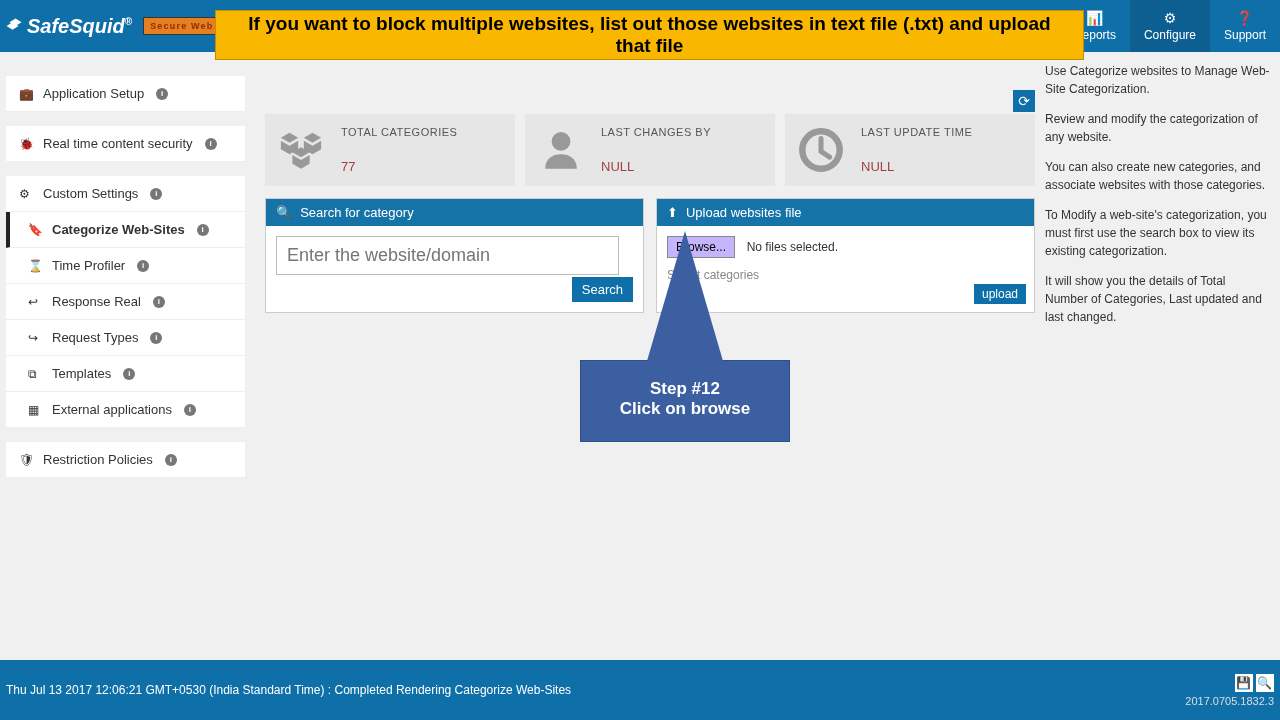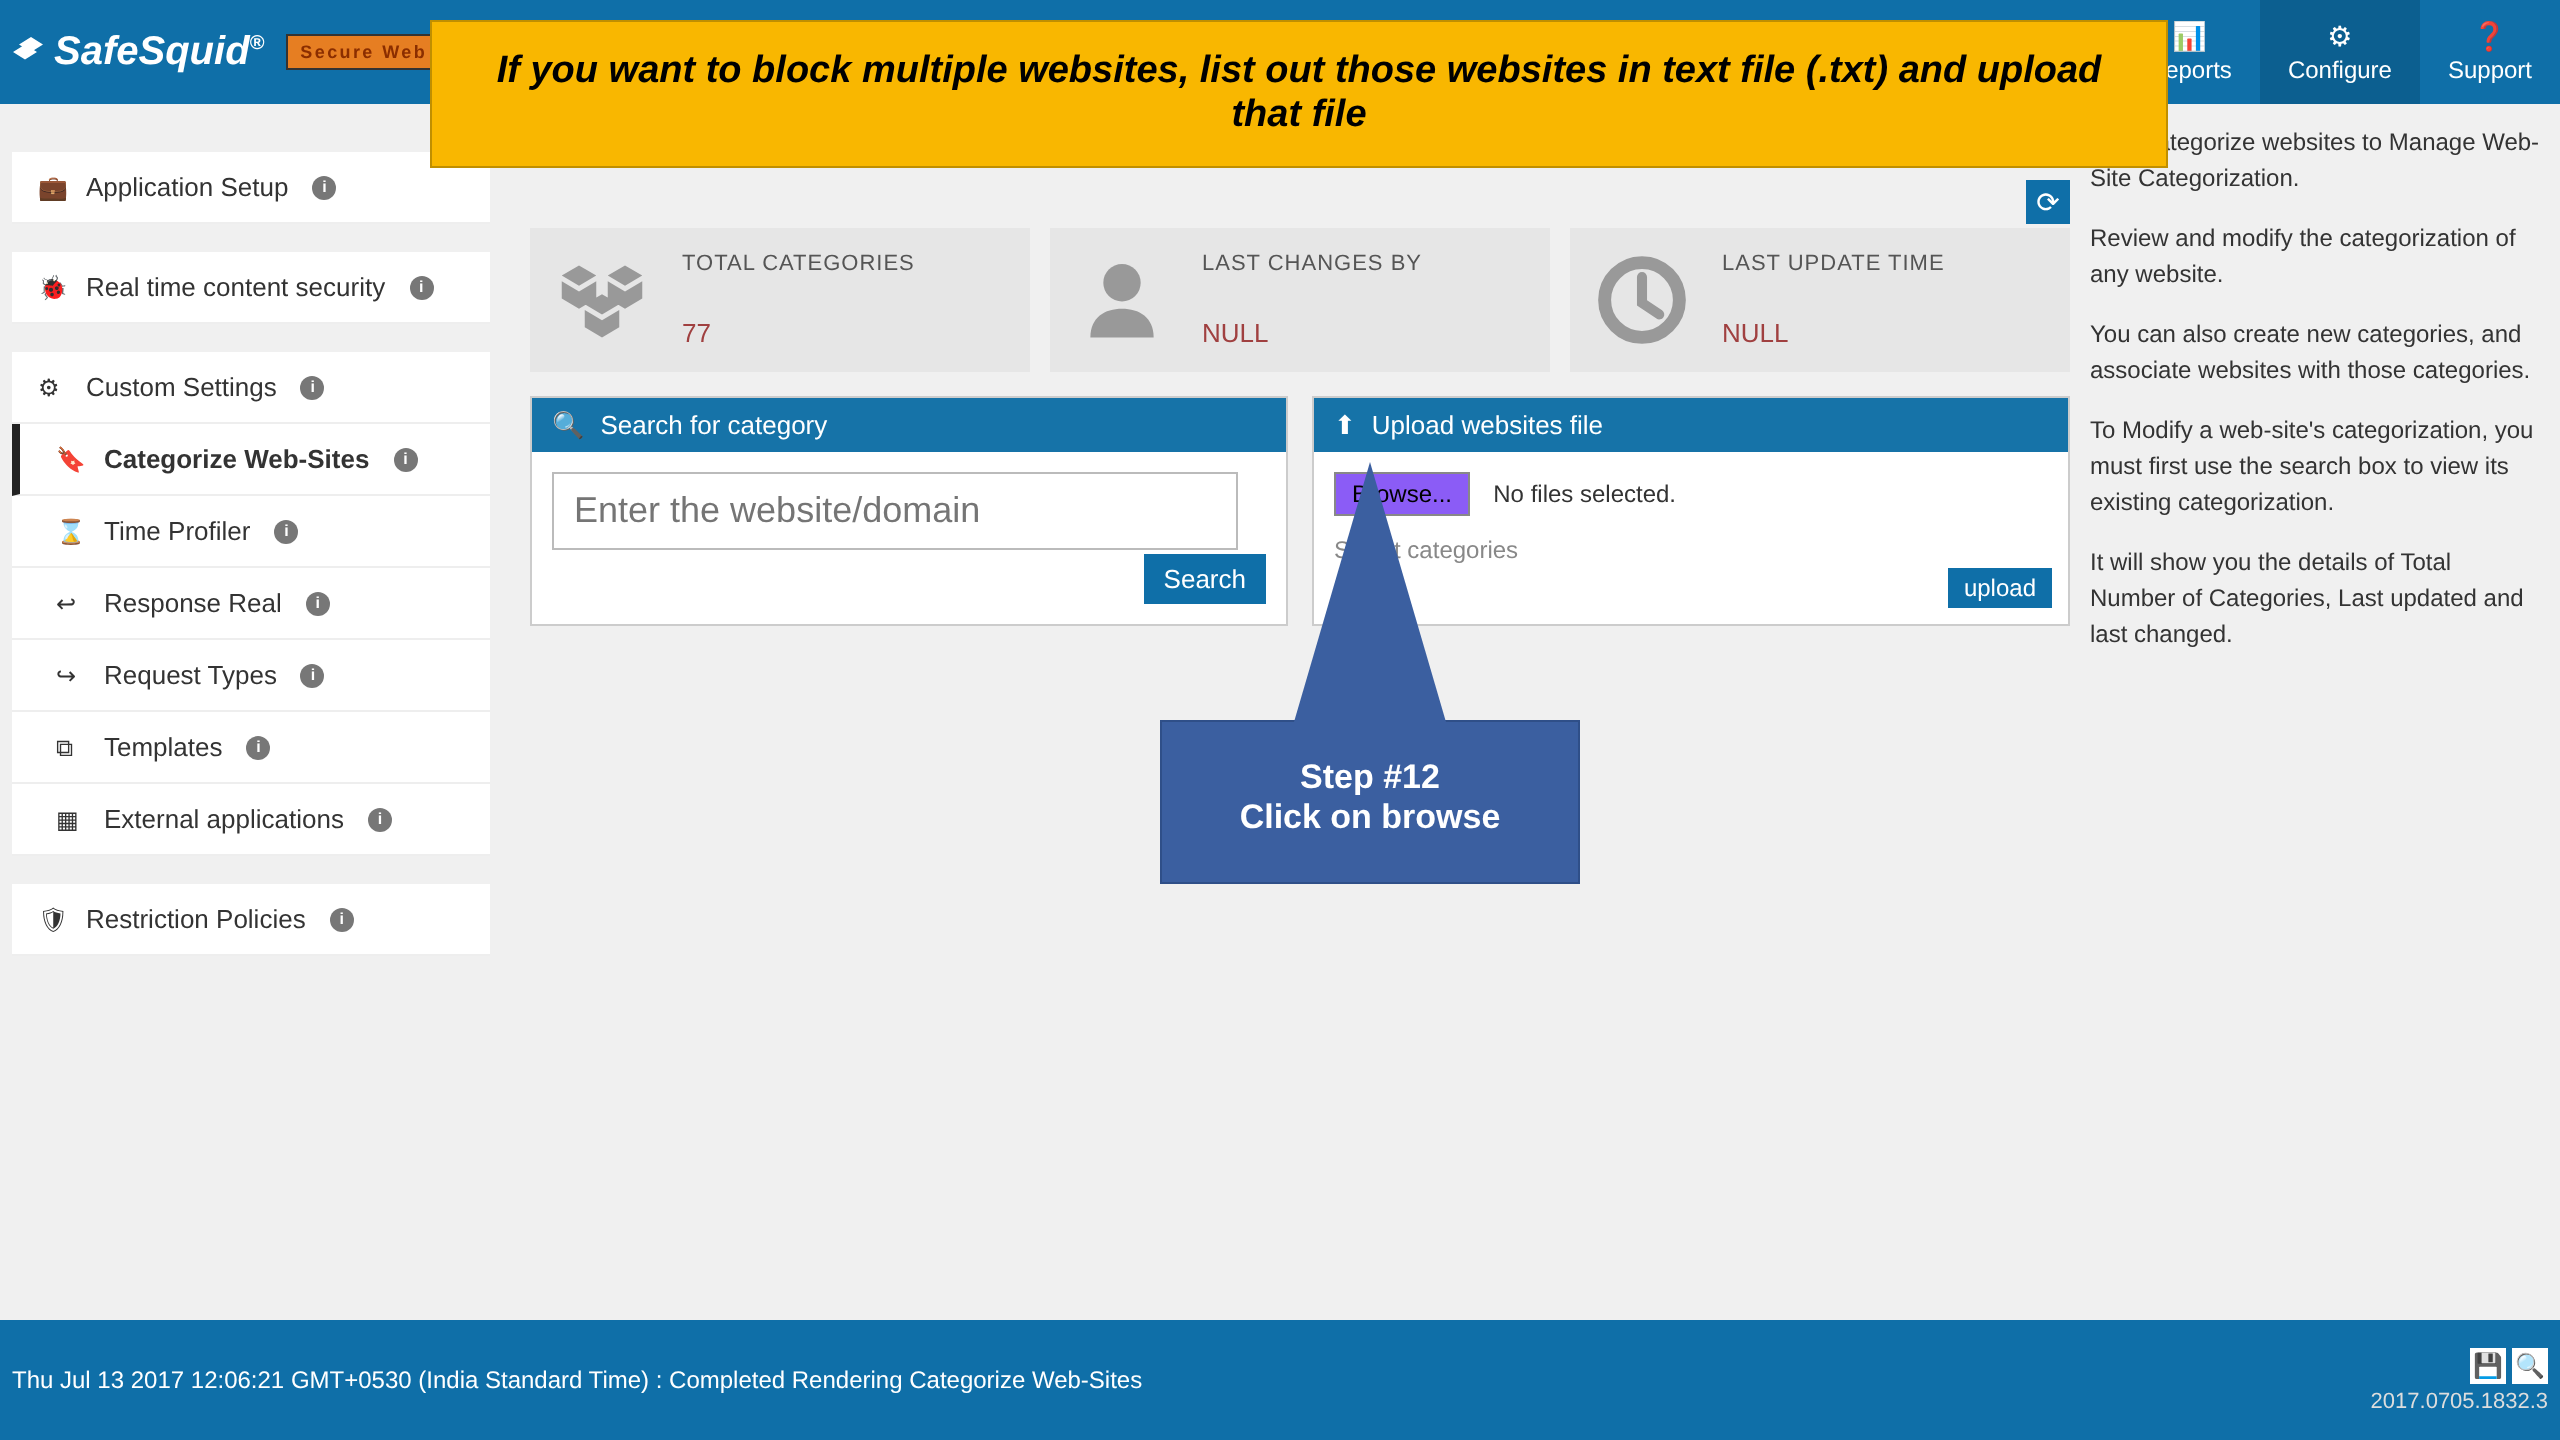--- a/index.html
+++ b/index.html
@@ -12,21 +12,21 @@
     .logo-icon { width: 18px; height: 18px; display:inline-block; position:relative; }
     .logo-text { color: #fff; font-size: 20px; font-weight: bold; font-style: italic; }
     .logo-text sup { font-size: 10px; }
     .logo-subtitle { background: #e67e22; color: #8b2e00; font-size: 9px; font-weight: bold; padding: 3px 6px; margin-top: 2px; letter-spacing: 1.2px; border: 1px solid #333; }
     .header-nav { display: flex; height: 100%; }
     .header-nav-item { color: #fff; text-align: center; padding: 8px 14px; font-size: 12px; display: flex; flex-direction: column; align-items: center; justify-content: center; cursor: pointer; }
     .header-nav-item.active { background: #0c5f90; }
     .header-nav-item .nav-icon { font-size: 14px; margin-bottom: 2px; }
 
     
-    .banner { position: absolute; top: 10px; left: 215px; right: 196px; background: #f9b700; color: #000; font-size: 19px; font-weight: bold; font-style: italic; text-align: center; padding: 14px 20px; z-index: 10; border: 1px solid #c08f00;}
+    .banner { position: absolute; top: 10px; left: 215px; right: 196px; background: #f9b700; color: #000; font-size: 19px; font-weight: bold; text-align: center; padding: 2px 20px; z-index: 10; border: 1px solid #c08f00;}
 
     
     .main-layout { display: flex; height: calc(100% - 52px - 46px); }
 
     
     .sidebar { width: 255px; background: #f0f0f0; padding: 10px 10px 0 6px; }
     .sidebar-item { background: #fff; padding: 10px 13px; font-size: 13px; color: #333; display: flex; align-items: center; gap: 10px; border-bottom: 1px solid #eee; cursor: pointer; }
     .sidebar-item.section-top { margin-top: 14px; }
     .sidebar-item .info-badge-inline { width: 12px; height: 12px; border-radius: 50%; background: #777; color: #fff; font-size: 8px; display: inline-flex; align-items: center; justify-content: center; font-weight: bold; margin-left: 2px;}
     .sidebar-item.sub { padding-left: 22px; }
@@ -50,21 +50,21 @@
     .stat-text .stat-label { font-size: 11px; color: #555; letter-spacing: 0.5px; }
     .stat-text .stat-value { font-size: 13px; color: #a04040; margin-top: 21px; }
 
     
     .panels-row { display: flex; gap: 12px; }
     .panel { flex: 1; border: 1px solid #ccc; background: #fff; }
     .panel-header { background: #1673a8; color: #fff; font-size: 13px; padding: 6px 10px; display: flex; align-items: center; gap: 8px; }
     .panel-body { padding: 10px; min-height: 86px; position: relative;}
     .search-input { width: 96%; padding: 8px 10px; font-size: 18px; color: #777; border: 1px solid #bbb; }
     .search-btn { background: #0f6fa8; color: #fff; border: none; padding: 5px 10px; font-size: 13px; cursor:pointer; float: right; margin-top: 2px;}
-    .browse-btn { background: #8b5cf6; border: 1px solid #888; padding: 3px 8px; font-size: 12px; cursor:pointer;}
+    .browse-btn { background: #c4b5fd; border: 1px solid #888; padding: 3px 8px; font-size: 12px; cursor:pointer;}
     .nofile { font-size: 12px; color: #333; margin-left: 8px;}
     .select-cats { color: #888; font-size: 12px; margin-top: 10px;}
     .upload-btn { position:absolute; right: 8px; bottom: 8px; background: #0f6fa8; color: #fff; border: none; padding: 3px 8px; font-size: 12px; cursor:pointer;}
 
     
     .callout { position: absolute; left: 580px; top: 230px; width: 210px; z-index: 20;}
     .callout-arrow { width: 0; height: 0; border-left: 38px solid transparent; border-right: 38px solid transparent; border-bottom: 130px solid #3b5fa0; margin: 0 auto; position:relative; top: 1px;}
     .callout-box { background: #3b5fa0; color: #fff; text-align: center; padding: 18px 14px 22px; font-size: 17px; font-weight: bold; border: 1px solid #2f4f88;}
     .callout-box .step-line { display:block;}
 

